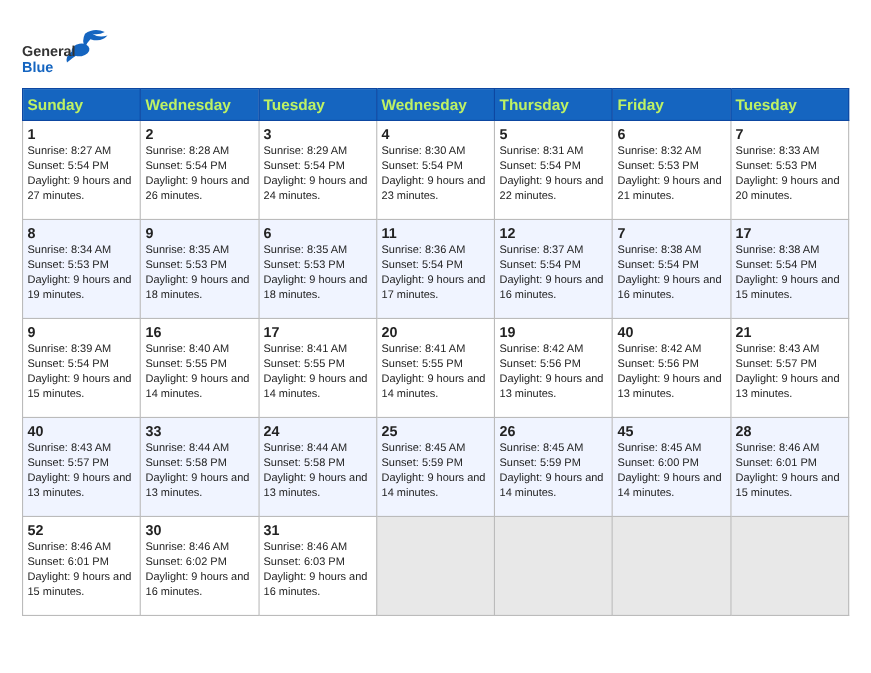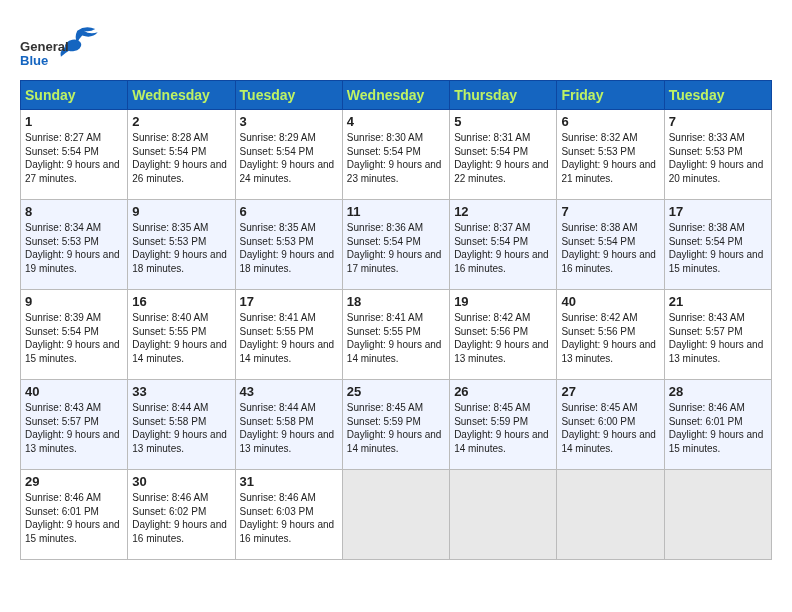--- a/index.html
+++ b/index.html
@@ -189,21 +189,21 @@
           </td>
           <td>
             <span class="day-number">16</span>
             <div class="cell-text">Sunrise: 8:40 AM<br>Sunset: 5:55 PM<br>Daylight: 9 hours and 14 minutes.</div>
           </td>
           <td>
             <span class="day-number">17</span>
             <div class="cell-text">Sunrise: 8:41 AM<br>Sunset: 5:55 PM<br>Daylight: 9 hours and 14 minutes.</div>
           </td>
           <td>
-            <span class="day-number">18</span>
+            <span class="day-number">20</span>
             <div class="cell-text">Sunrise: 8:41 AM<br>Sunset: 5:55 PM<br>Daylight: 9 hours and 14 minutes.</div>
           </td>
           <td>
             <span class="day-number">19</span>
             <div class="cell-text">Sunrise: 8:42 AM<br>Sunset: 5:56 PM<br>Daylight: 9 hours and 13 minutes.</div>
           </td>
           <td>
             <span class="day-number">40</span>
             <div class="cell-text">Sunrise: 8:42 AM<br>Sunset: 5:56 PM<br>Daylight: 9 hours and 13 minutes.</div>
           </td>
@@ -215,43 +215,43 @@
         <tr>
           <td>
             <span class="day-number">40</span>
             <div class="cell-text">Sunrise: 8:43 AM<br>Sunset: 5:57 PM<br>Daylight: 9 hours and 13 minutes.</div>
           </td>
           <td>
             <span class="day-number">33</span>
             <div class="cell-text">Sunrise: 8:44 AM<br>Sunset: 5:58 PM<br>Daylight: 9 hours and 13 minutes.</div>
           </td>
           <td>
-            <span class="day-number">43</span>
+            <span class="day-number">24</span>
             <div class="cell-text">Sunrise: 8:44 AM<br>Sunset: 5:58 PM<br>Daylight: 9 hours and 13 minutes.</div>
           </td>
           <td>
             <span class="day-number">25</span>
             <div class="cell-text">Sunrise: 8:45 AM<br>Sunset: 5:59 PM<br>Daylight: 9 hours and 14 minutes.</div>
           </td>
           <td>
             <span class="day-number">26</span>
             <div class="cell-text">Sunrise: 8:45 AM<br>Sunset: 5:59 PM<br>Daylight: 9 hours and 14 minutes.</div>
           </td>
           <td>
-            <span class="day-number">27</span>
+            <span class="day-number">45</span>
             <div class="cell-text">Sunrise: 8:45 AM<br>Sunset: 6:00 PM<br>Daylight: 9 hours and 14 minutes.</div>
           </td>
           <td>
             <span class="day-number">28</span>
             <div class="cell-text">Sunrise: 8:46 AM<br>Sunset: 6:01 PM<br>Daylight: 9 hours and 15 minutes.</div>
           </td>
         </tr>
         <tr>
           <td>
-            <span class="day-number">29</span>
+            <span class="day-number">52</span>
             <div class="cell-text">Sunrise: 8:46 AM<br>Sunset: 6:01 PM<br>Daylight: 9 hours and 15 minutes.</div>
           </td>
           <td>
             <span class="day-number">30</span>
             <div class="cell-text">Sunrise: 8:46 AM<br>Sunset: 6:02 PM<br>Daylight: 9 hours and 16 minutes.</div>
           </td>
           <td>
             <span class="day-number">31</span>
             <div class="cell-text">Sunrise: 8:46 AM<br>Sunset: 6:03 PM<br>Daylight: 9 hours and 16 minutes.</div>
           </td>

